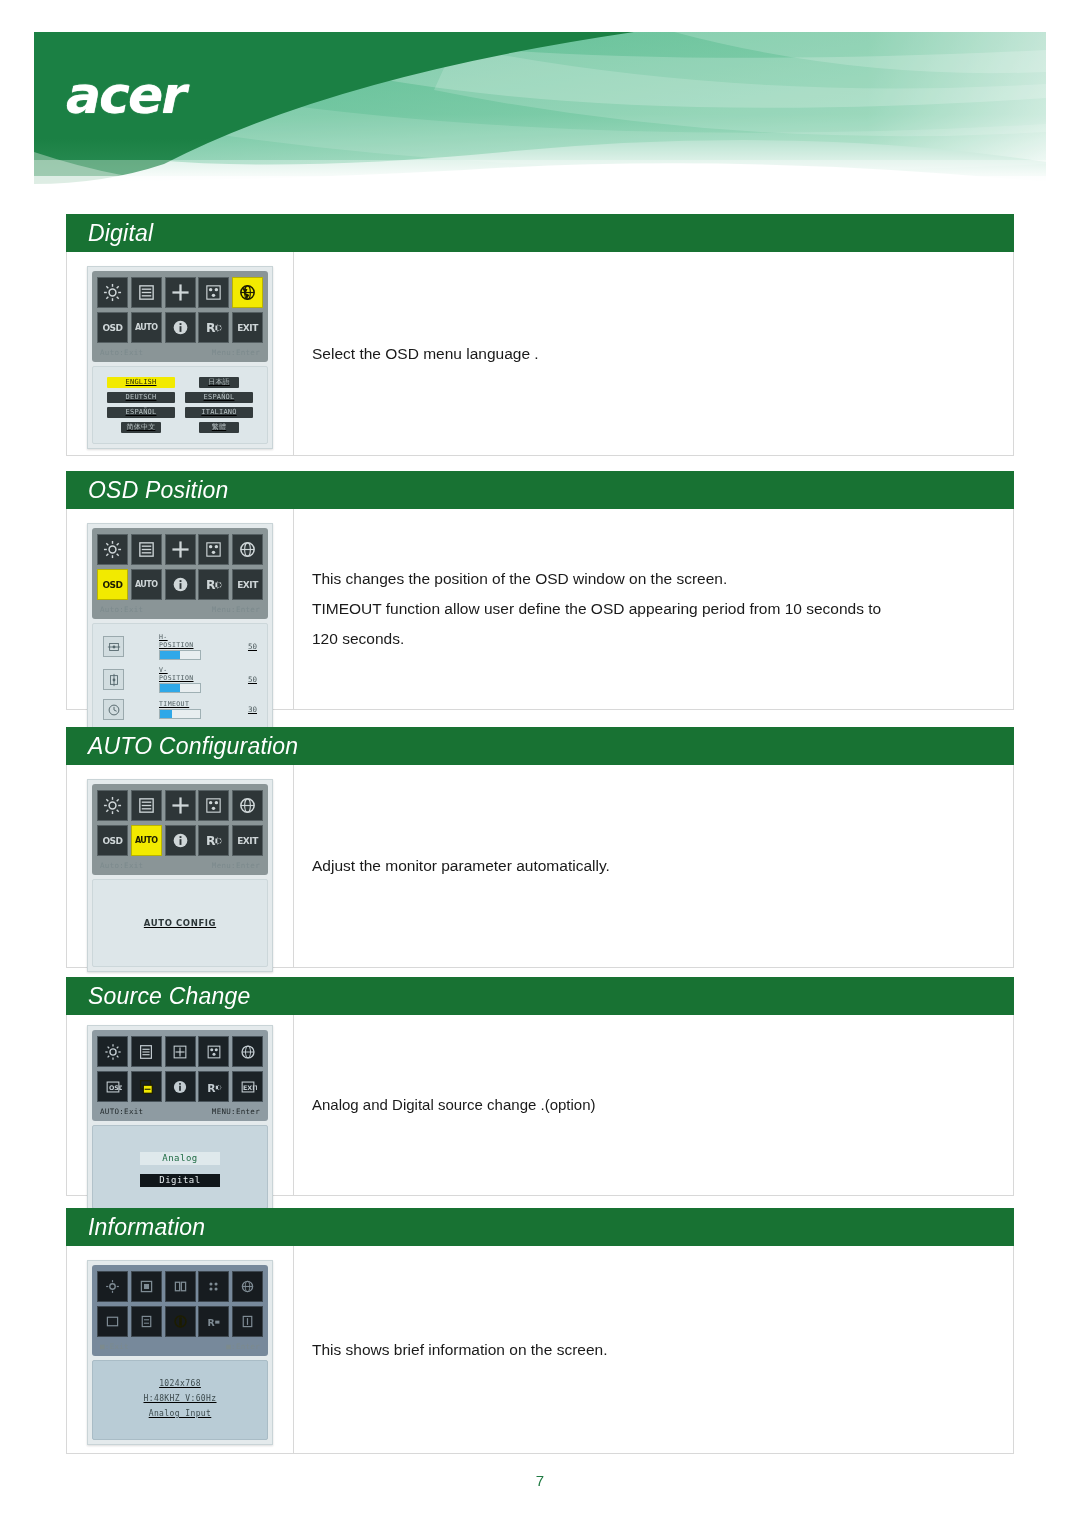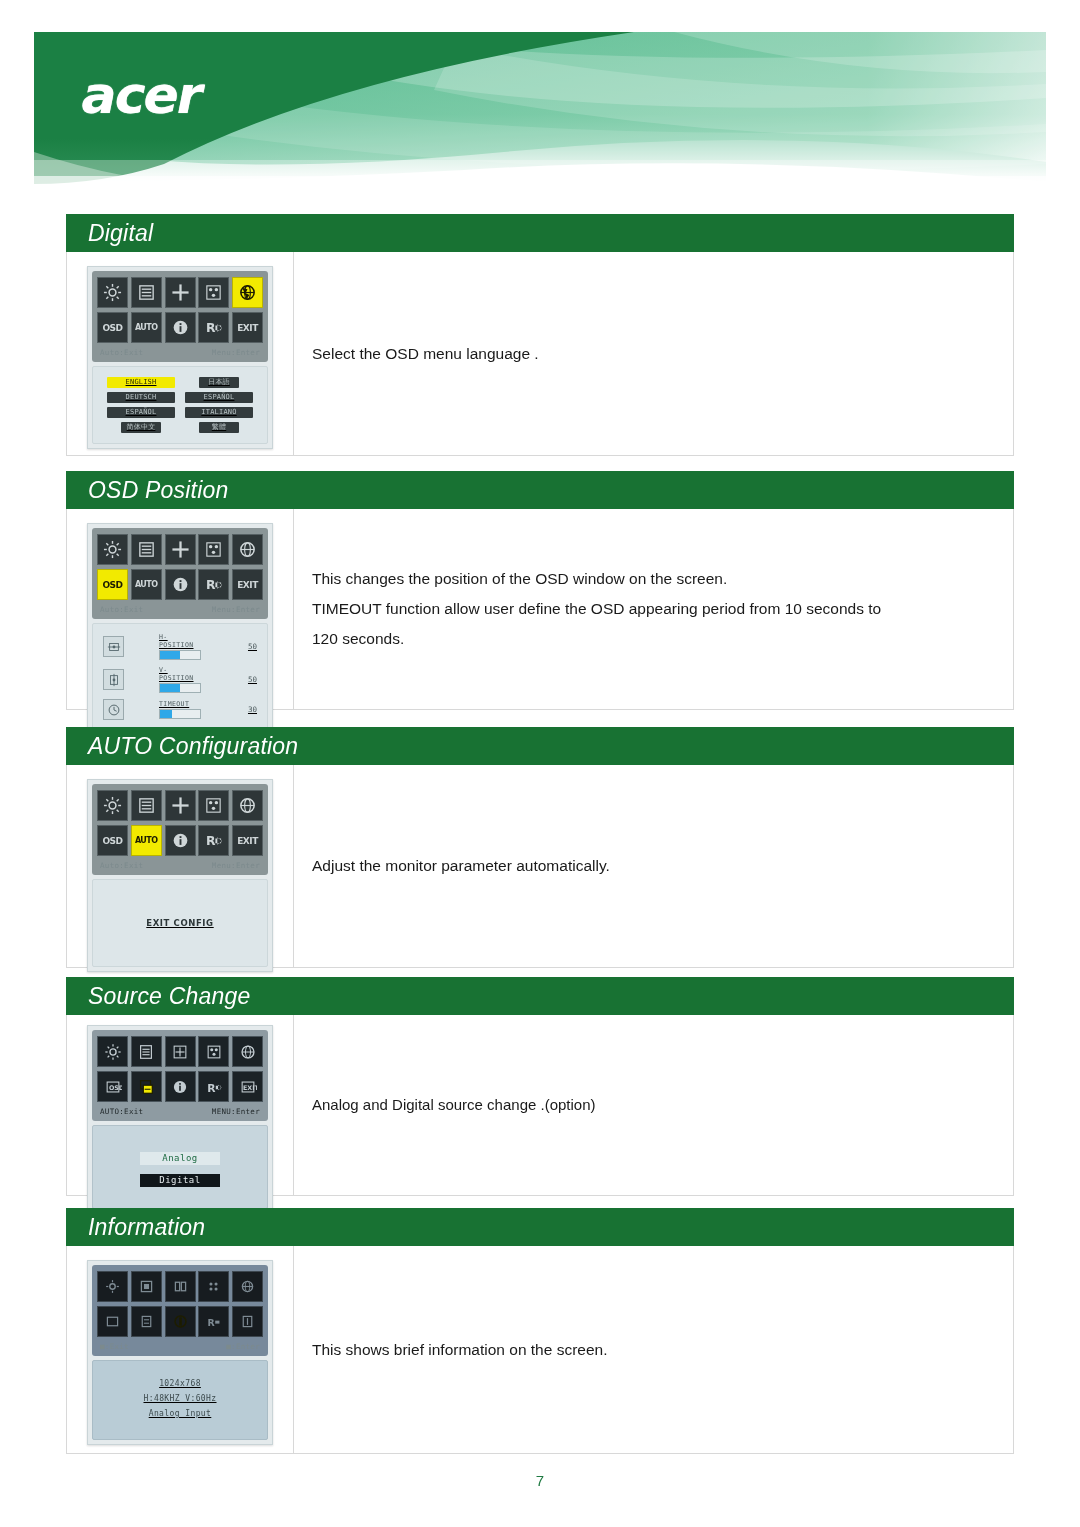--- a/index.html
+++ b/index.html
@@ -24,21 +24,20 @@
 
   
   .banner {
     position: absolute;
     left: 34px;
     top: 32px;
     width: 1012px;
     height: 160px;
     overflow: hidden;
     background: #15803d;
-    text-align: center;
   }
   .banner-svg { display:block; width: 1012px; height: 160px; }
   .logo {
     position: absolute;
     left: 32px;
     top: 34px;
     width: 150px;
     height: 60px;
     z-index: 5;
     color: #ffffff;
@@ -638,21 +637,21 @@
               <div class="ibox">
                   <span style="font-size:9px;letter-spacing:-0.5px;">EXIT</span>
                 </div>
             </div>
             <div class="osd-hints blur">
               <span>Auto:Exit</span>
               <span>Menu:Enter</span>
             </div>
           </div>
           <div class="osd-sub">
-            <div class="autoconf">EXIT CONFIG</div>
+            <div class="autoconf">AUTO CONFIG</div>
           </div>
         </div>
       </div>
       <div class="sec-right">
         <div class="desc">Adjust the monitor parameter automatically.</div>
       </div>
     </div>
   </div>
 
   <div class="section" style="top:977px;">

